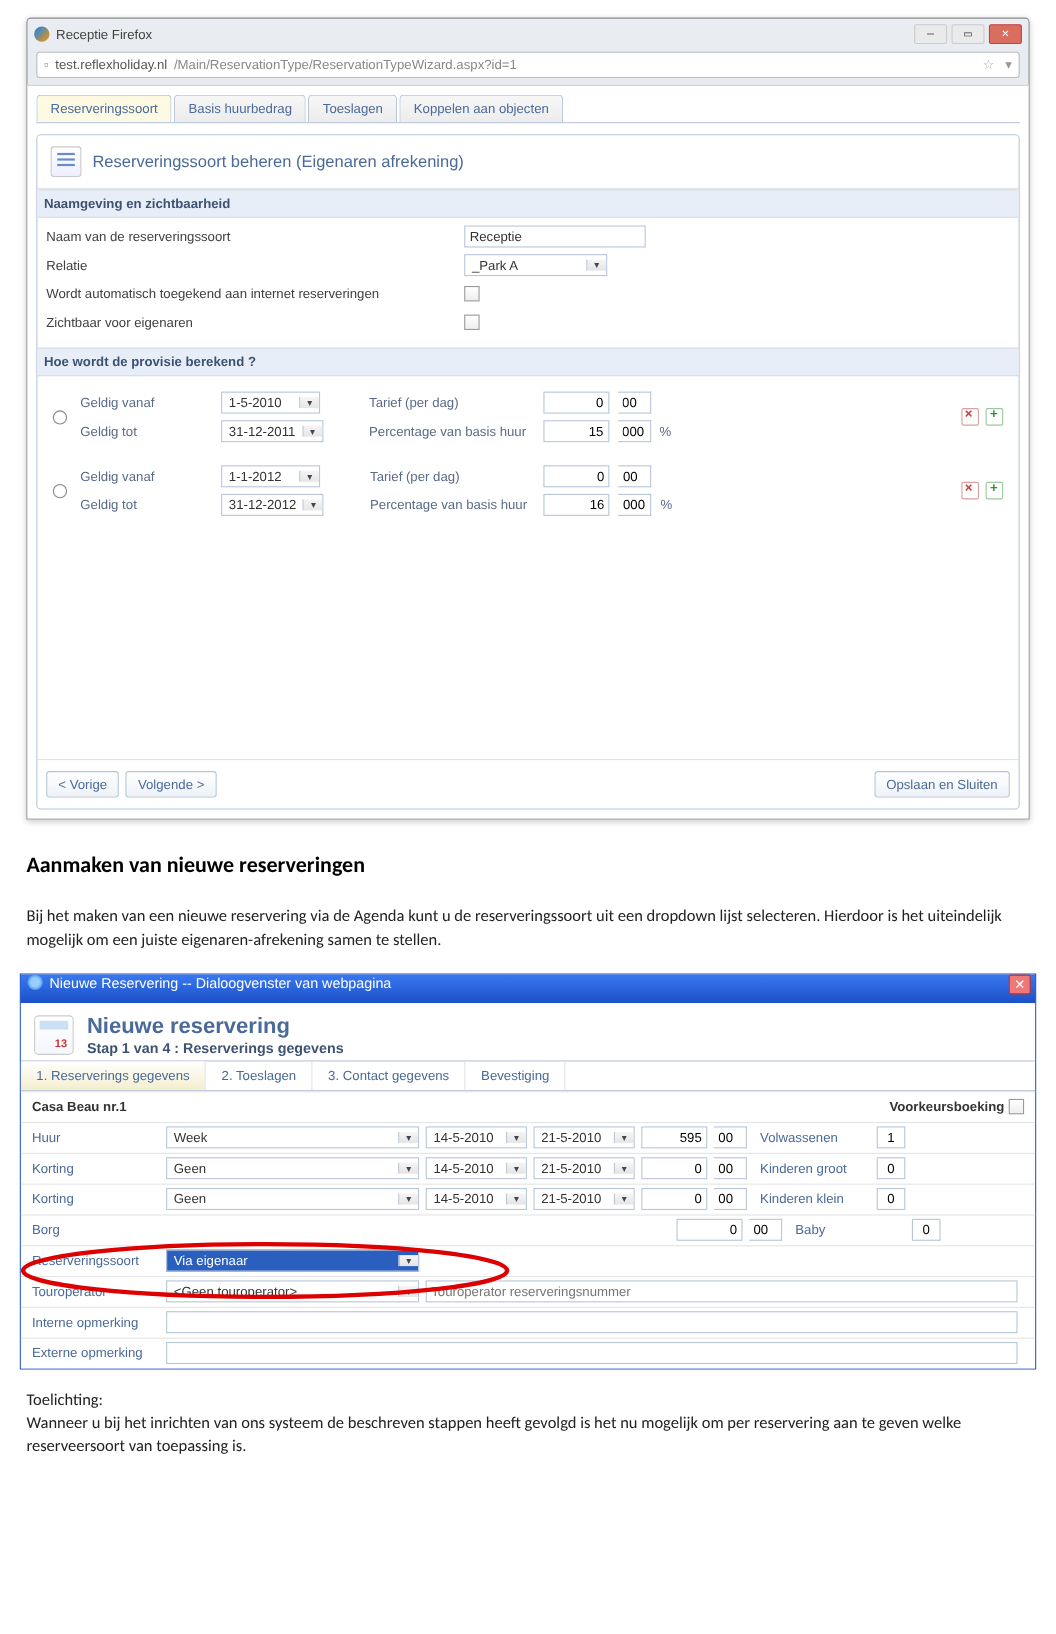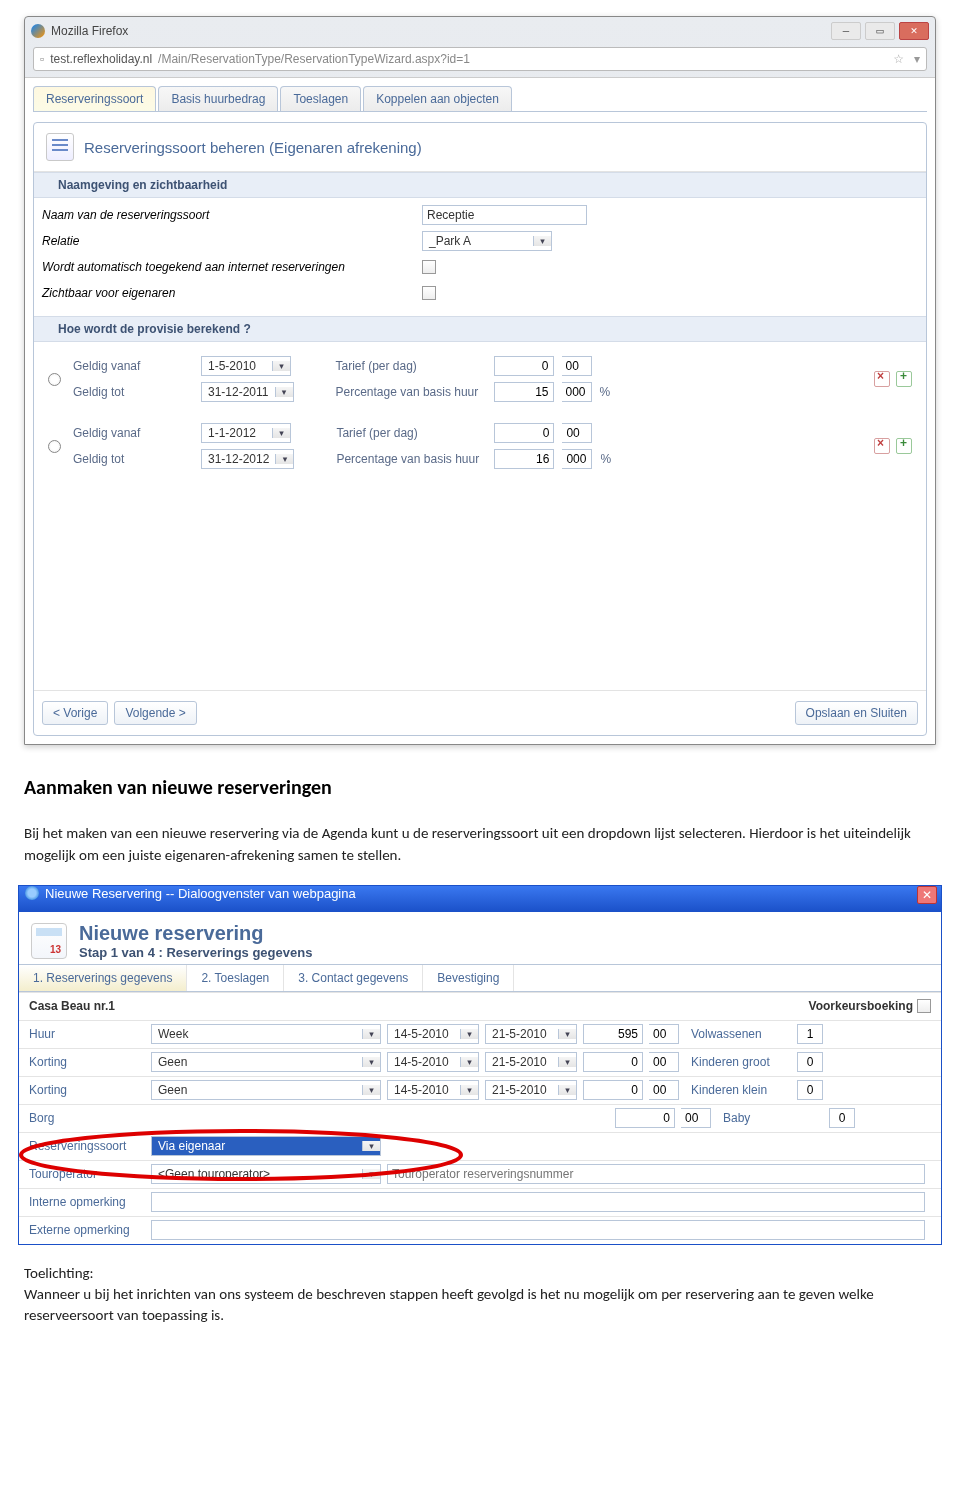--- a/index.html
+++ b/index.html
@@ -23,24 +23,24 @@
     .tabbar { display: flex; gap: 0; border-bottom: 1px solid #b8c6d9; margin-bottom: 10px; }
     .tab { padding: 5px 12px; border: 1px solid #b8c6d9; border-bottom: none; background: linear-gradient(#f7f7f7,#ececec); color: #4a6a99; border-radius: 4px 4px 0 0; margin-right: 2px; cursor: pointer; font-size: 12px; }
     .tab.active { background: linear-gradient(#fef8e0,#fcfbe6); font-weight: 400; }
     
     .panel { border: 1px solid #b8c6d9; border-radius: 4px; }
     .panel-head { display: flex; align-items: center; gap: 10px; padding: 10px 12px; border-bottom: 1px solid #e3e3e3; }
     .panel-icon { width: 28px; height: 28px; border: 1px solid #c9c9c9; border-radius: 3px; background: linear-gradient(#fff,#eef); position: relative; }
     .panel-icon::after { content: ""; position: absolute; top: 5px; left: 5px; right: 5px; height: 2px; background: #6a8ac9; box-shadow: 0 5px 0 #6a8ac9, 0 10px 0 #6a8ac9; }
     .panel-title { font-size: 15px; color: #4a6a99; }
     
-    .section-head { background: #e8eef7; border-top: 1px solid #d4dce8; border-bottom: 1px solid #d4dce8; padding: 5px 24px; font-weight: bold; color: #3d5273; font-size: 12px; }
+    .section-head { background: #e8eef7; border-top: 1px solid #d4dce8; border-bottom: 1px solid #d4dce8; padding: 5px 6px; font-weight: bold; color: #3d5273; font-size: 12px; }
     .section-body { padding: 4px 8px 10px 8px; }
     .formrow { display: flex; align-items: center; min-height: 26px; font-size: 12px; color: #445; }
-    .formrow .lbl { width: 380px; color: #000000; font-style: italic; }
+    .formrow .lbl { width: 380px; color: #404040; }
     .formrow .ctrl { display: flex; align-items: center; gap: 4px; }
     .txtbox { border: 1px solid #b8c6d9; background: #fff; height: 20px; padding: 0 4px; font-size: 12px; color: #333; min-width: 120px; }
     .combo { display: inline-flex; align-items: center; border: 1px solid #b8c6d9; height: 20px; background: #fff; }
     .combo .val { padding: 0 6px; font-size: 12px; color: #333; min-width: 70px; }
     .combo .arrow { width: 18px; text-align: center; background: linear-gradient(#f5f5f5,#e5e5e5); border-left: 1px solid #b8c6d9; color: #445; font-size: 9px; }
     .chk { width: 14px; height: 14px; border: 1px solid #999; background: linear-gradient(#fff,#eee); display: inline-block; }
     
     .prov-row { display: flex; align-items: center; gap: 12px; padding: 10px 6px; border-bottom: 1px dashed transparent; }
     .radio { width: 13px; height: 13px; border: 1px solid #888; border-radius: 50%; background: radial-gradient(#fff 40%, #eee 100%); flex-shrink: 0; }
     .prov-col { display: flex; flex-direction: column; gap: 6px; }
@@ -106,21 +106,21 @@
     .ellipse-annot svg { position: absolute; left: -8px; top: -8px; pointer-events: none; }
     
     .spacer-large { height: 200px; }
   </style>
 </head>
 <body>
 
 <div class="ff-chrome">
   <div class="ff-titlebar">
     <span class="ff-icon"></span>
-    <span class="ff-title">Mozilla Firefox</span>
+    <span class="ff-title">Receptie Firefox</span>
     <div class="ff-winbtns">
       <div class="ff-winbtn">─</div>
       <div class="ff-winbtn">▭</div>
       <div class="ff-winbtn close">✕</div>
     </div>
   </div>
   <div class="ff-urlbar">
     <span>▫</span>
     <span class="host">test.reflexholiday.nl</span>
     <span>/Main/ReservationType/ReservationTypeWizard.aspx?id=1</span>

